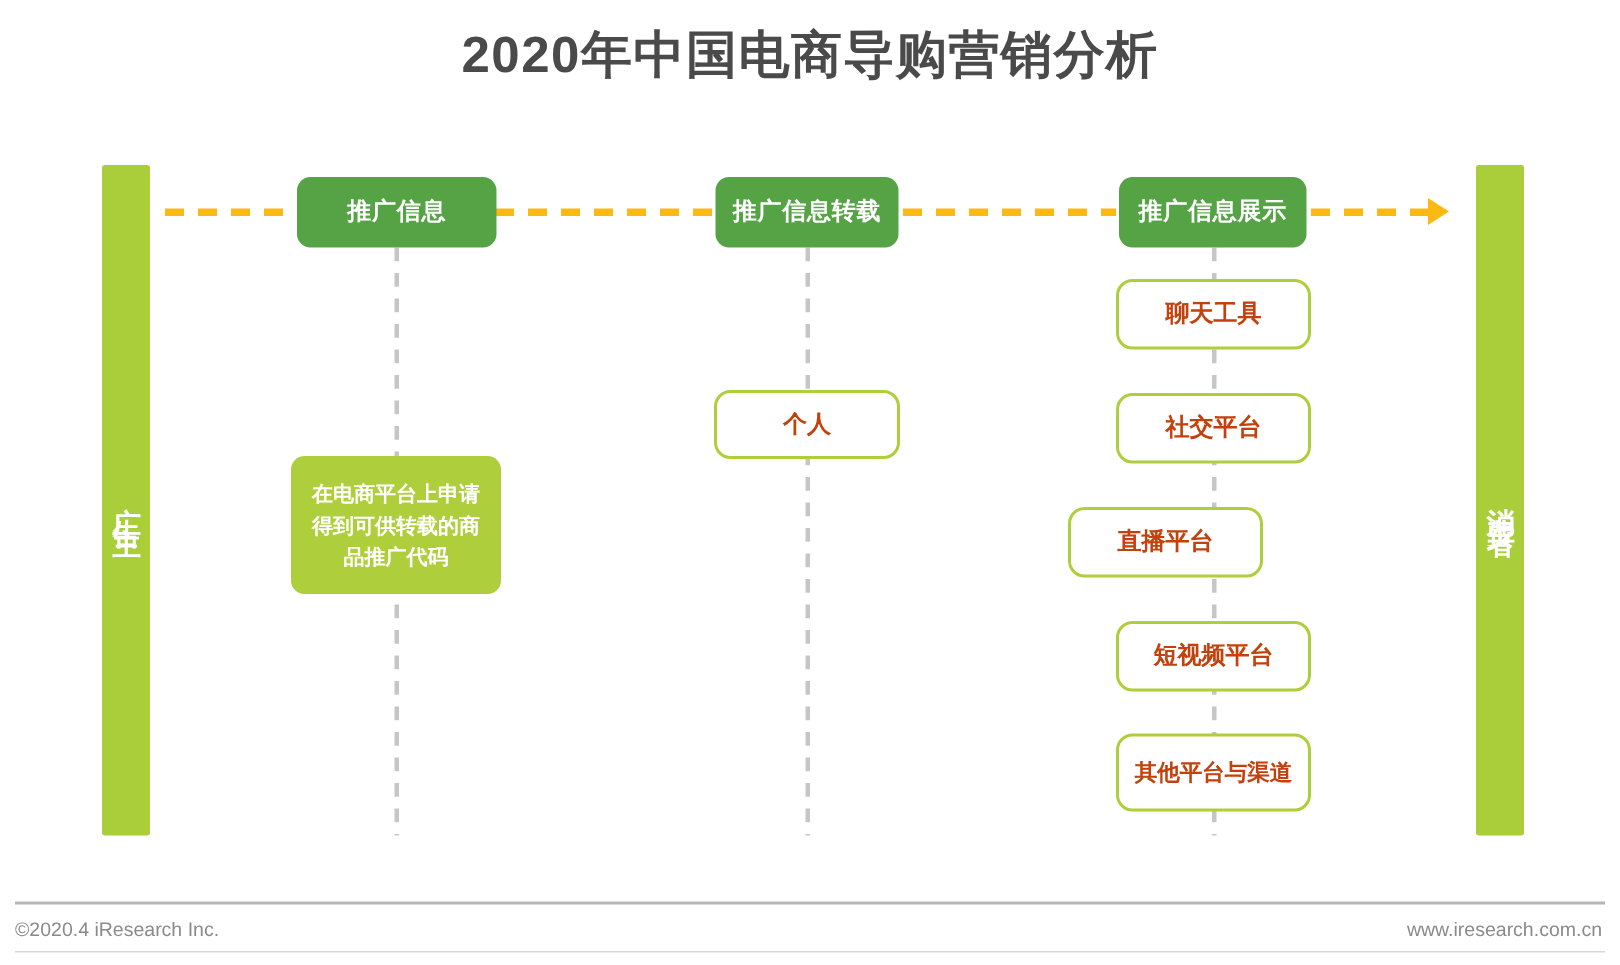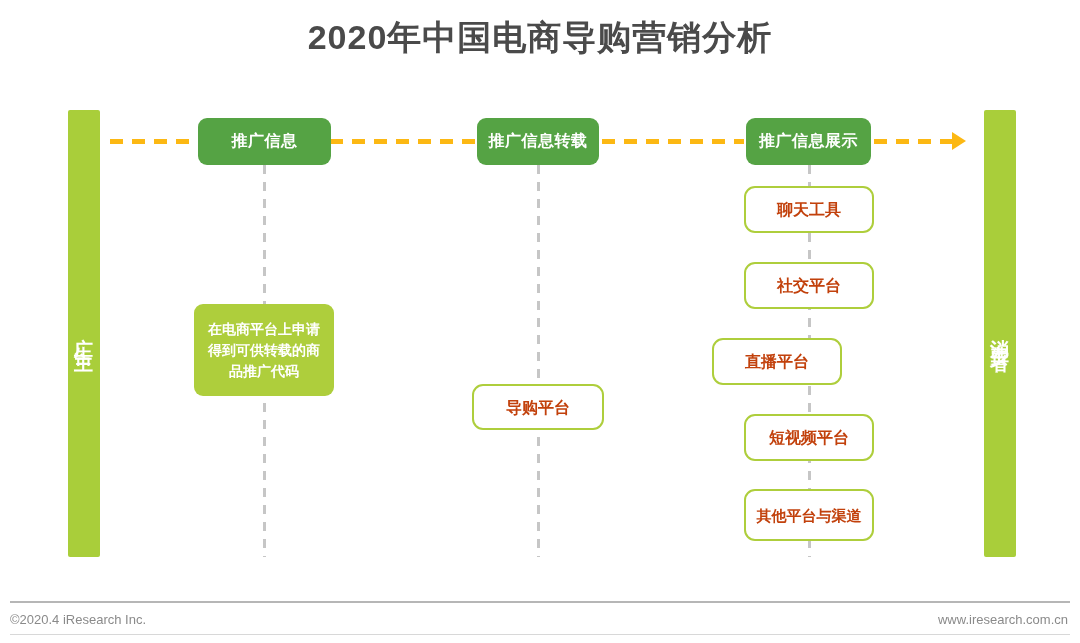--- a/index.html
+++ b/index.html
@@ -231,21 +231,21 @@
   <div class="vdash vdash-c1"></div>
   <div class="vdash vdash-c2"></div>
   <div class="vdash vdash-c3"></div>
 
   <div class="head-box head-box-1">推广信息</div>
   <div class="head-box head-box-2">推广信息转载</div>
   <div class="head-box head-box-3">推广信息展示</div>
 
   <div class="fill-box">在电商平台上申请得到可供转载的商品推广代码</div>
 
-  <div class="out-box ob-c2-2">导购平台</div>
+  <div class="out-box ob-c2-1">个人</div>
 
   <div class="out-box ob-c3-1">聊天工具</div>
   <div class="out-box ob-c3-2">社交平台</div>
   <div class="out-box ob-c3-3">直播平台</div>
   <div class="out-box ob-c3-4">短视频平台</div>
   <div class="out-box ob-c3-5">
     <span>其他</span>
       <br>
     <span>平台与渠道</span>
   </div>

